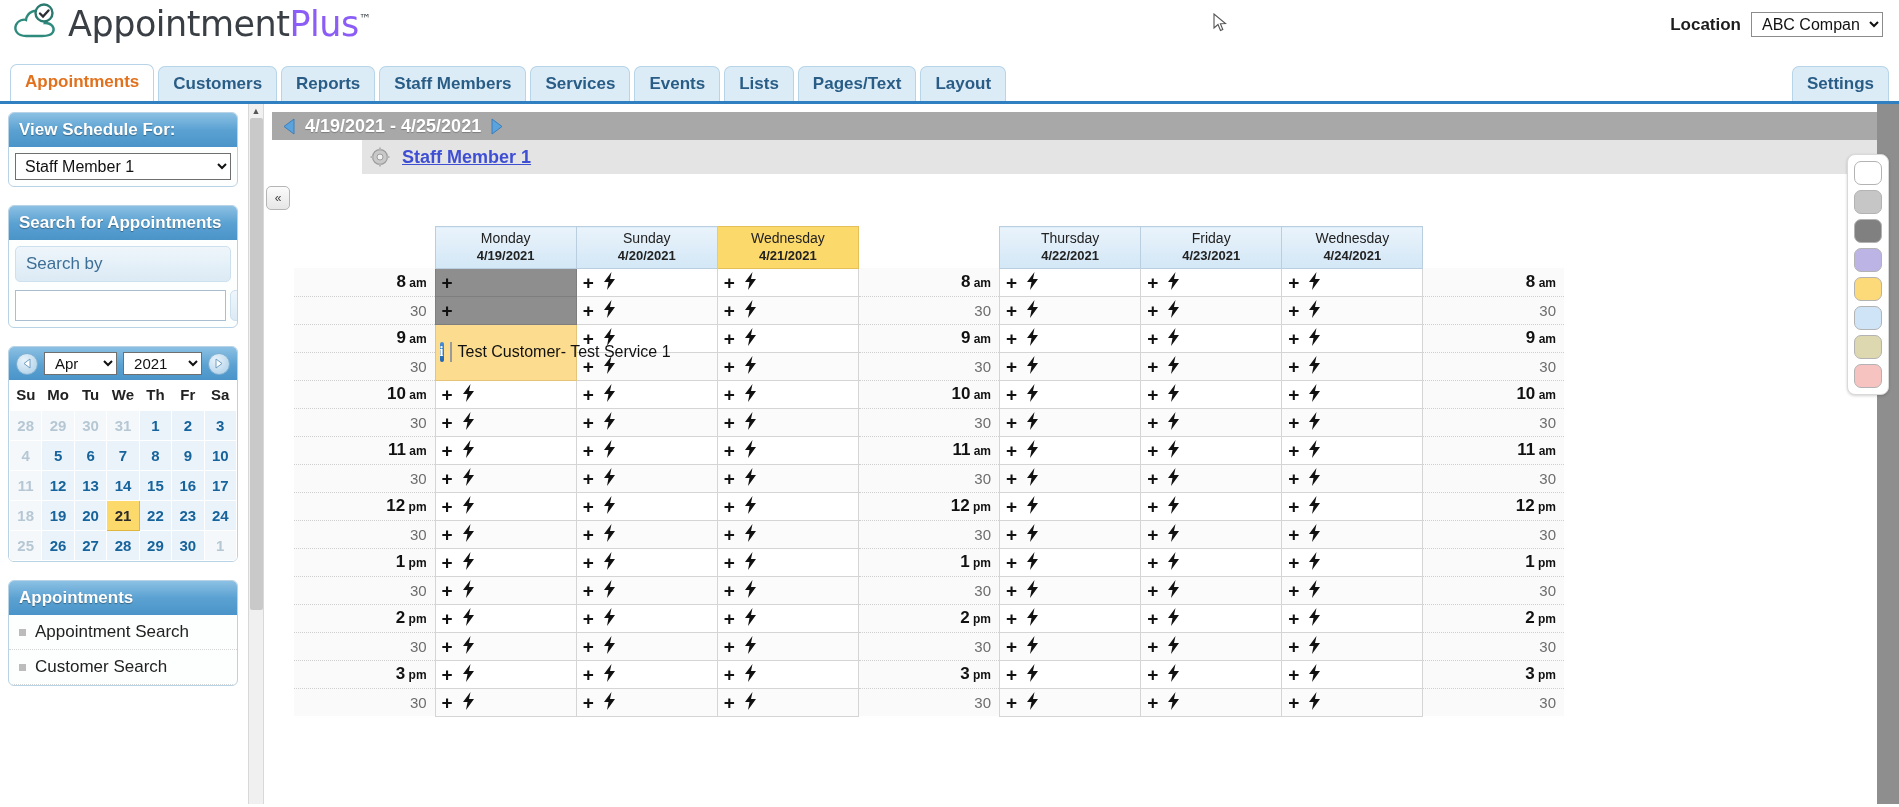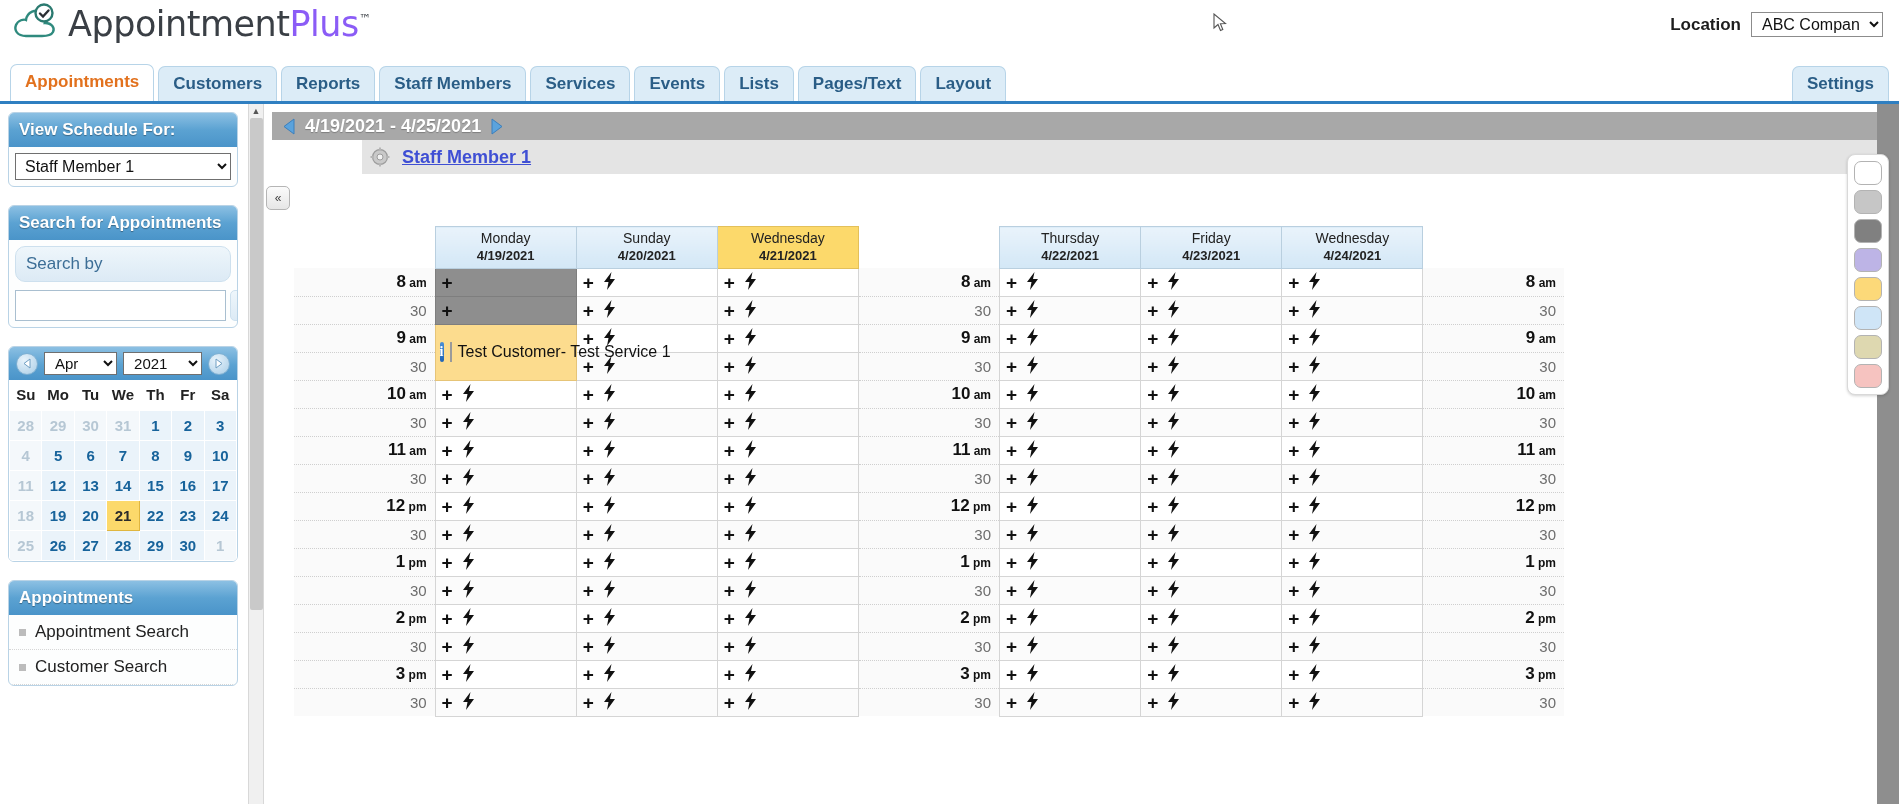--- a/index.html
+++ b/index.html
@@ -128,21 +128,21 @@
     font-family: "Liberation Sans", sans-serif;
     font-size: 16px;
     padding: 3px 5px;
     border: 1px solid #6f6f6f;
     background: #fff;
     color: #111;
   }
   .search-by {
     background: linear-gradient(to bottom,#eef6fb,#dceaf5);
     border: 1px solid #cde0ee;
-    border-radius: 10px;
+    border-radius: 5px;
     padding: 7px 10px;
     font-size: 17px;
     color: #3c6e96;
     margin-bottom: 8px;
     cursor: pointer;
   }
   .search-row { display: flex; gap: 4px; align-items: stretch; }
   .search-input {
     flex: 1;
     font-family: "Liberation Sans", sans-serif;

